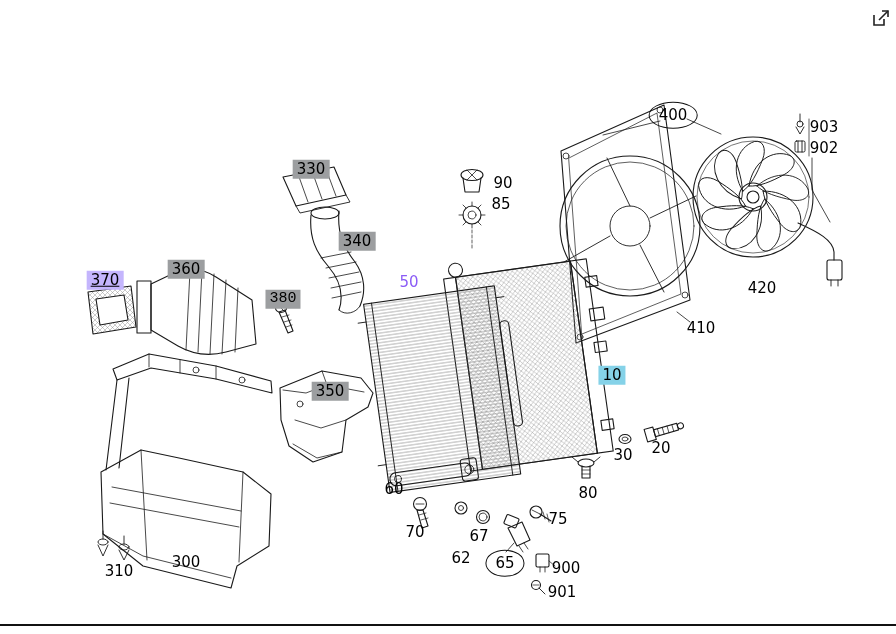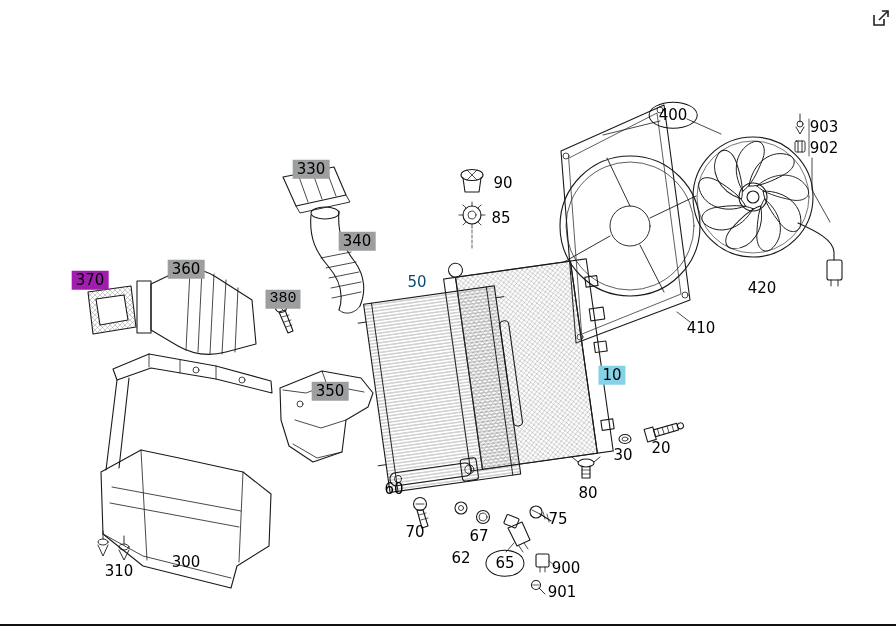--- a/index.html
+++ b/index.html
@@ -248,29 +248,29 @@
       </g>
 
     </g>
   </svg>
 
   <div id="labels-layer">
       <div class="part-label plain" style="left: 824px; top: 127px; color: rgb(0, 0, 0);">903</div>
       <div class="part-label plain" style="left: 824px; top: 148px; color: rgb(0, 0, 0);">902</div>
       <div class="part-label circled" style="left: 673px; top: 115px; color: rgb(0, 0, 0);">400</div>
       <div class="part-label plain" style="left: 503px; top: 183px; color: rgb(0, 0, 0);">90</div>
-      <div class="part-label plain" style="left: 501px; top: 218px; color: rgb(0, 0, 0);">85</div>
+      <div class="part-label plain" style="left: 501px; top: 204px; color: rgb(0, 0, 0);">85</div>
       <div class="part-label gray" style="left: 311px; top: 169px; color: rgb(0, 0, 0); background: rgb(156, 158, 160);">330</div>
       <div class="part-label gray" style="left: 357px; top: 241px; color: rgb(0, 0, 0); background: rgb(156, 158, 160);">340</div>
       <div class="part-label plain" style="left: 762px; top: 288px; color: rgb(0, 0, 0);">420</div>
       <div class="part-label plain" style="left: 701px; top: 328px; color: rgb(0, 0, 0);">410</div>
       <div class="part-label gray" style="left: 186px; top: 269px; color: rgb(0, 0, 0); background: rgb(156, 158, 160);">360</div>
-      <div class="part-label gray" style="left: 90px; top: 280px; color: rgb(0, 0, 0); background: #a21caf;">370</div>
+      <div class="part-label gray" style="left: 105px; top: 280px; color: rgb(0, 0, 0); background: #c4b5fd; text-decoration: underline;">370</div>
       <div class="part-label gray" style="left: 283px; top: 299px; color: rgb(0, 0, 0); background: rgb(156, 158, 160); font-family: Liberation Mono, monospace;">380</div>
-      <div class="part-label plain" style="left: 409px; top: 282px; color: #0c4a6e; margin-left: 8px;">50</div>
+      <div class="part-label plain" style="left: 409px; top: 282px; color: #8b5cf6;">50</div>
       <div class="part-label blue" style="left: 612px; top: 375px; color: rgb(0, 0, 0); background: rgb(133, 210, 232);">10</div>
       <div class="part-label gray" style="left: 330px; top: 391px; color: rgb(0, 0, 0); background: rgb(156, 158, 160);">350</div>
       <div class="part-label plain" style="left: 623px; top: 455px; color: rgb(0, 0, 0);">30</div>
       <div class="part-label plain" style="left: 661px; top: 448px; color: rgb(0, 0, 0);">20</div>
       <div class="part-label plain" style="left: 394px; top: 489px; color: rgb(0, 0, 0);">60</div>
       <div class="part-label plain" style="left: 588px; top: 493px; color: rgb(0, 0, 0);">80</div>
       <div class="part-label plain" style="left: 415px; top: 532px; color: rgb(0, 0, 0);">70</div>
       <div class="part-label plain" style="left: 461px; top: 521px; color: rgb(0, 0, 0); margin-top: 37px;">62</div>
       <div class="part-label plain" style="left: 479px; top: 536px; color: rgb(0, 0, 0);">67</div>
       <div class="part-label plain" style="left: 558px; top: 519px; color: rgb(0, 0, 0);">75</div>

